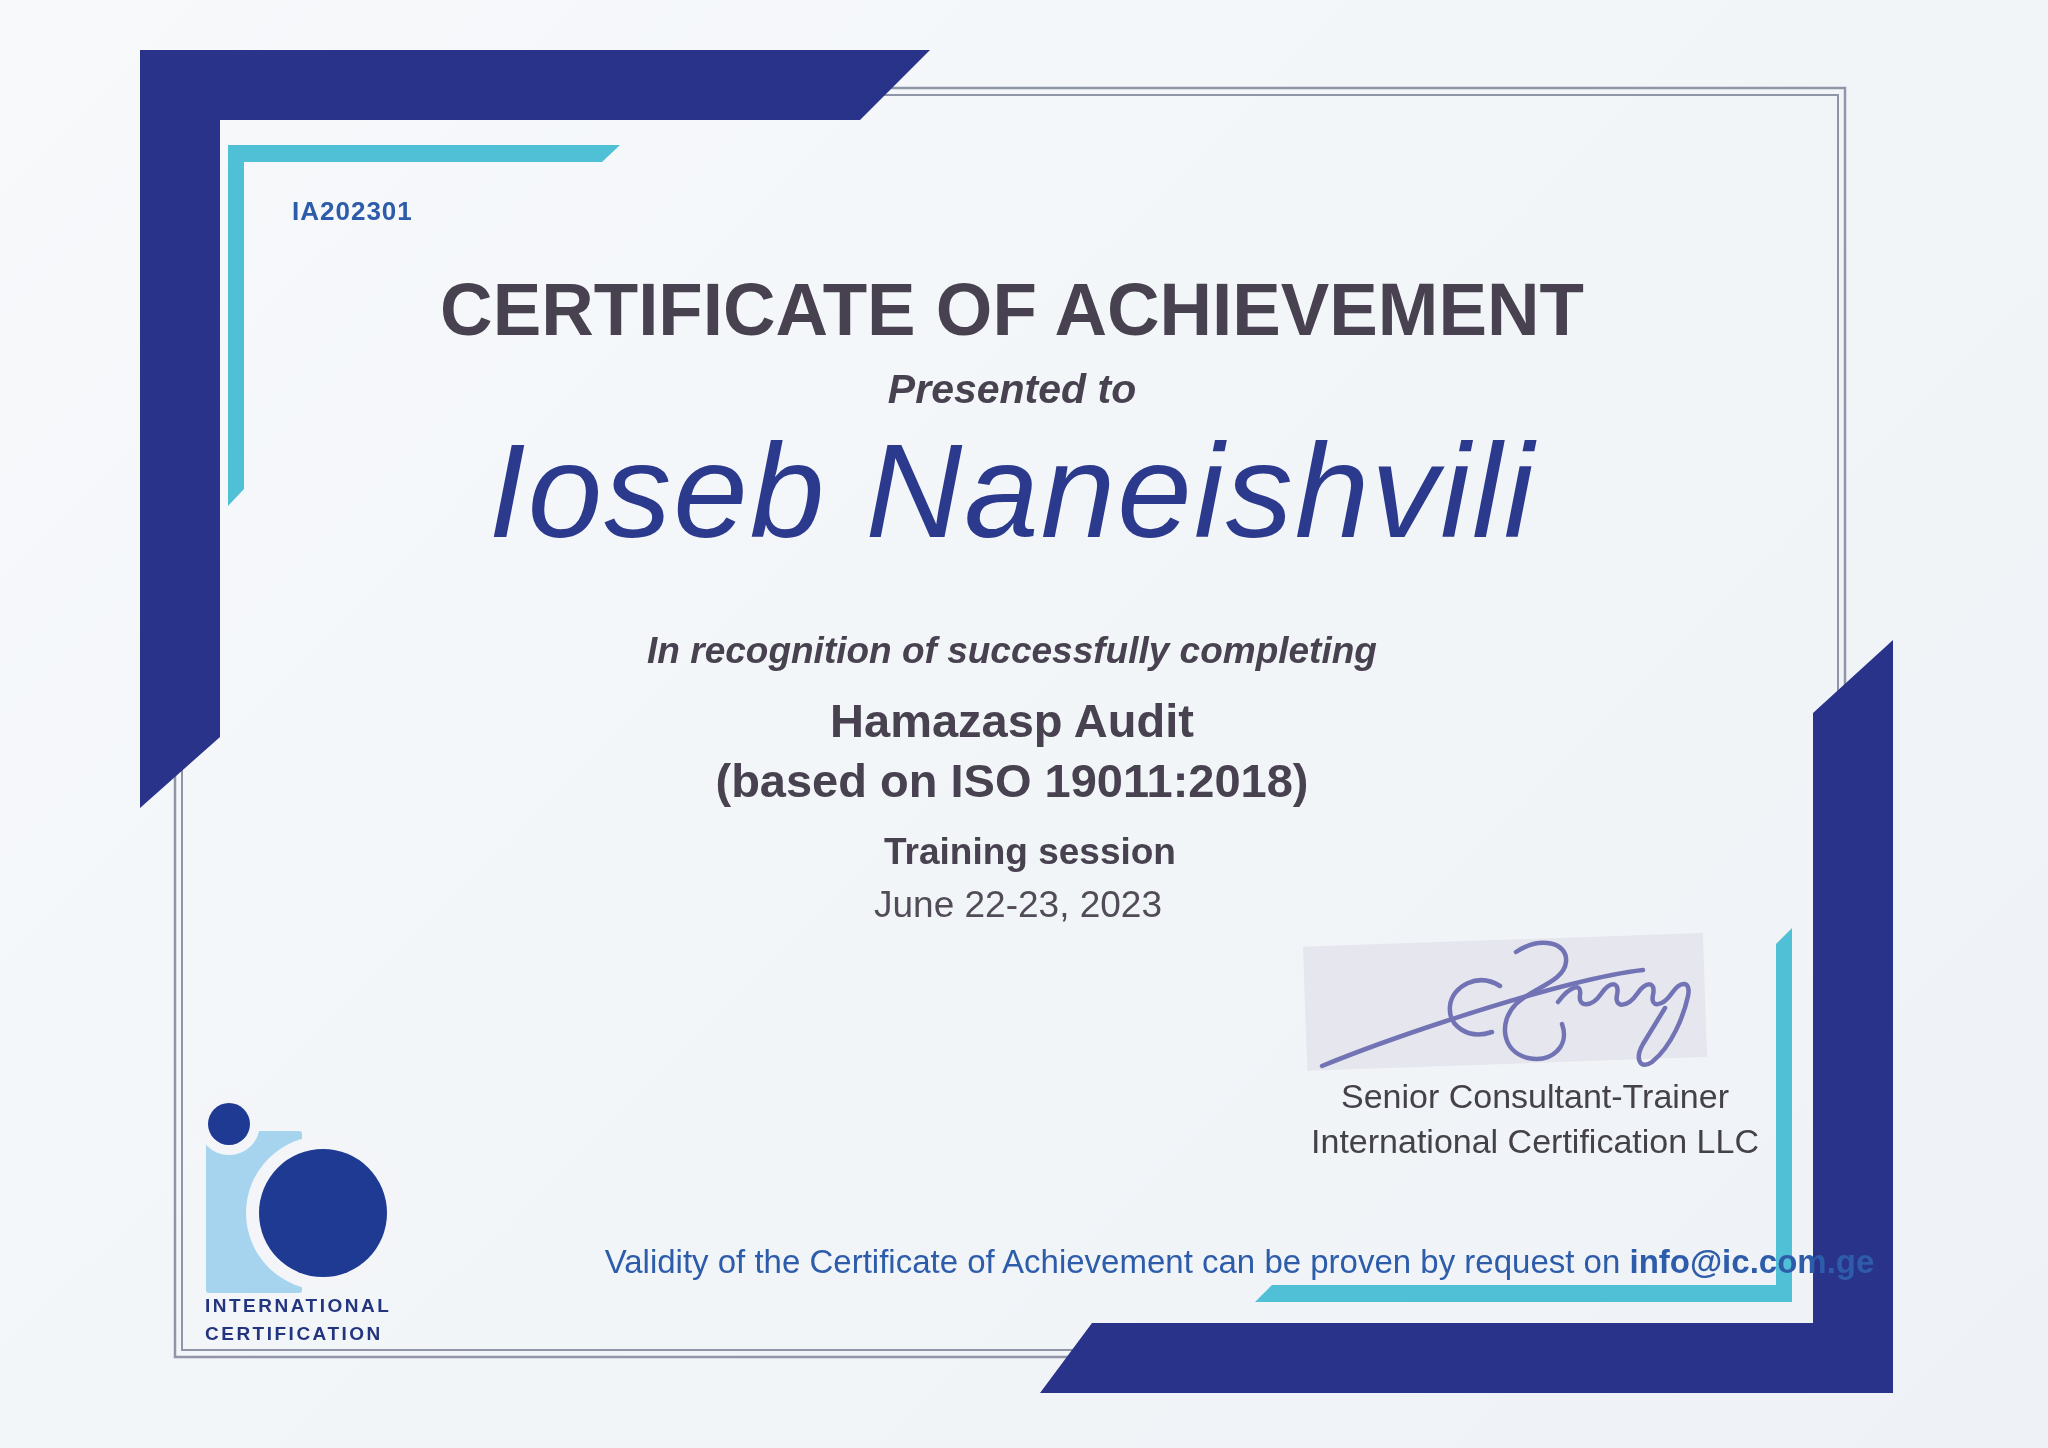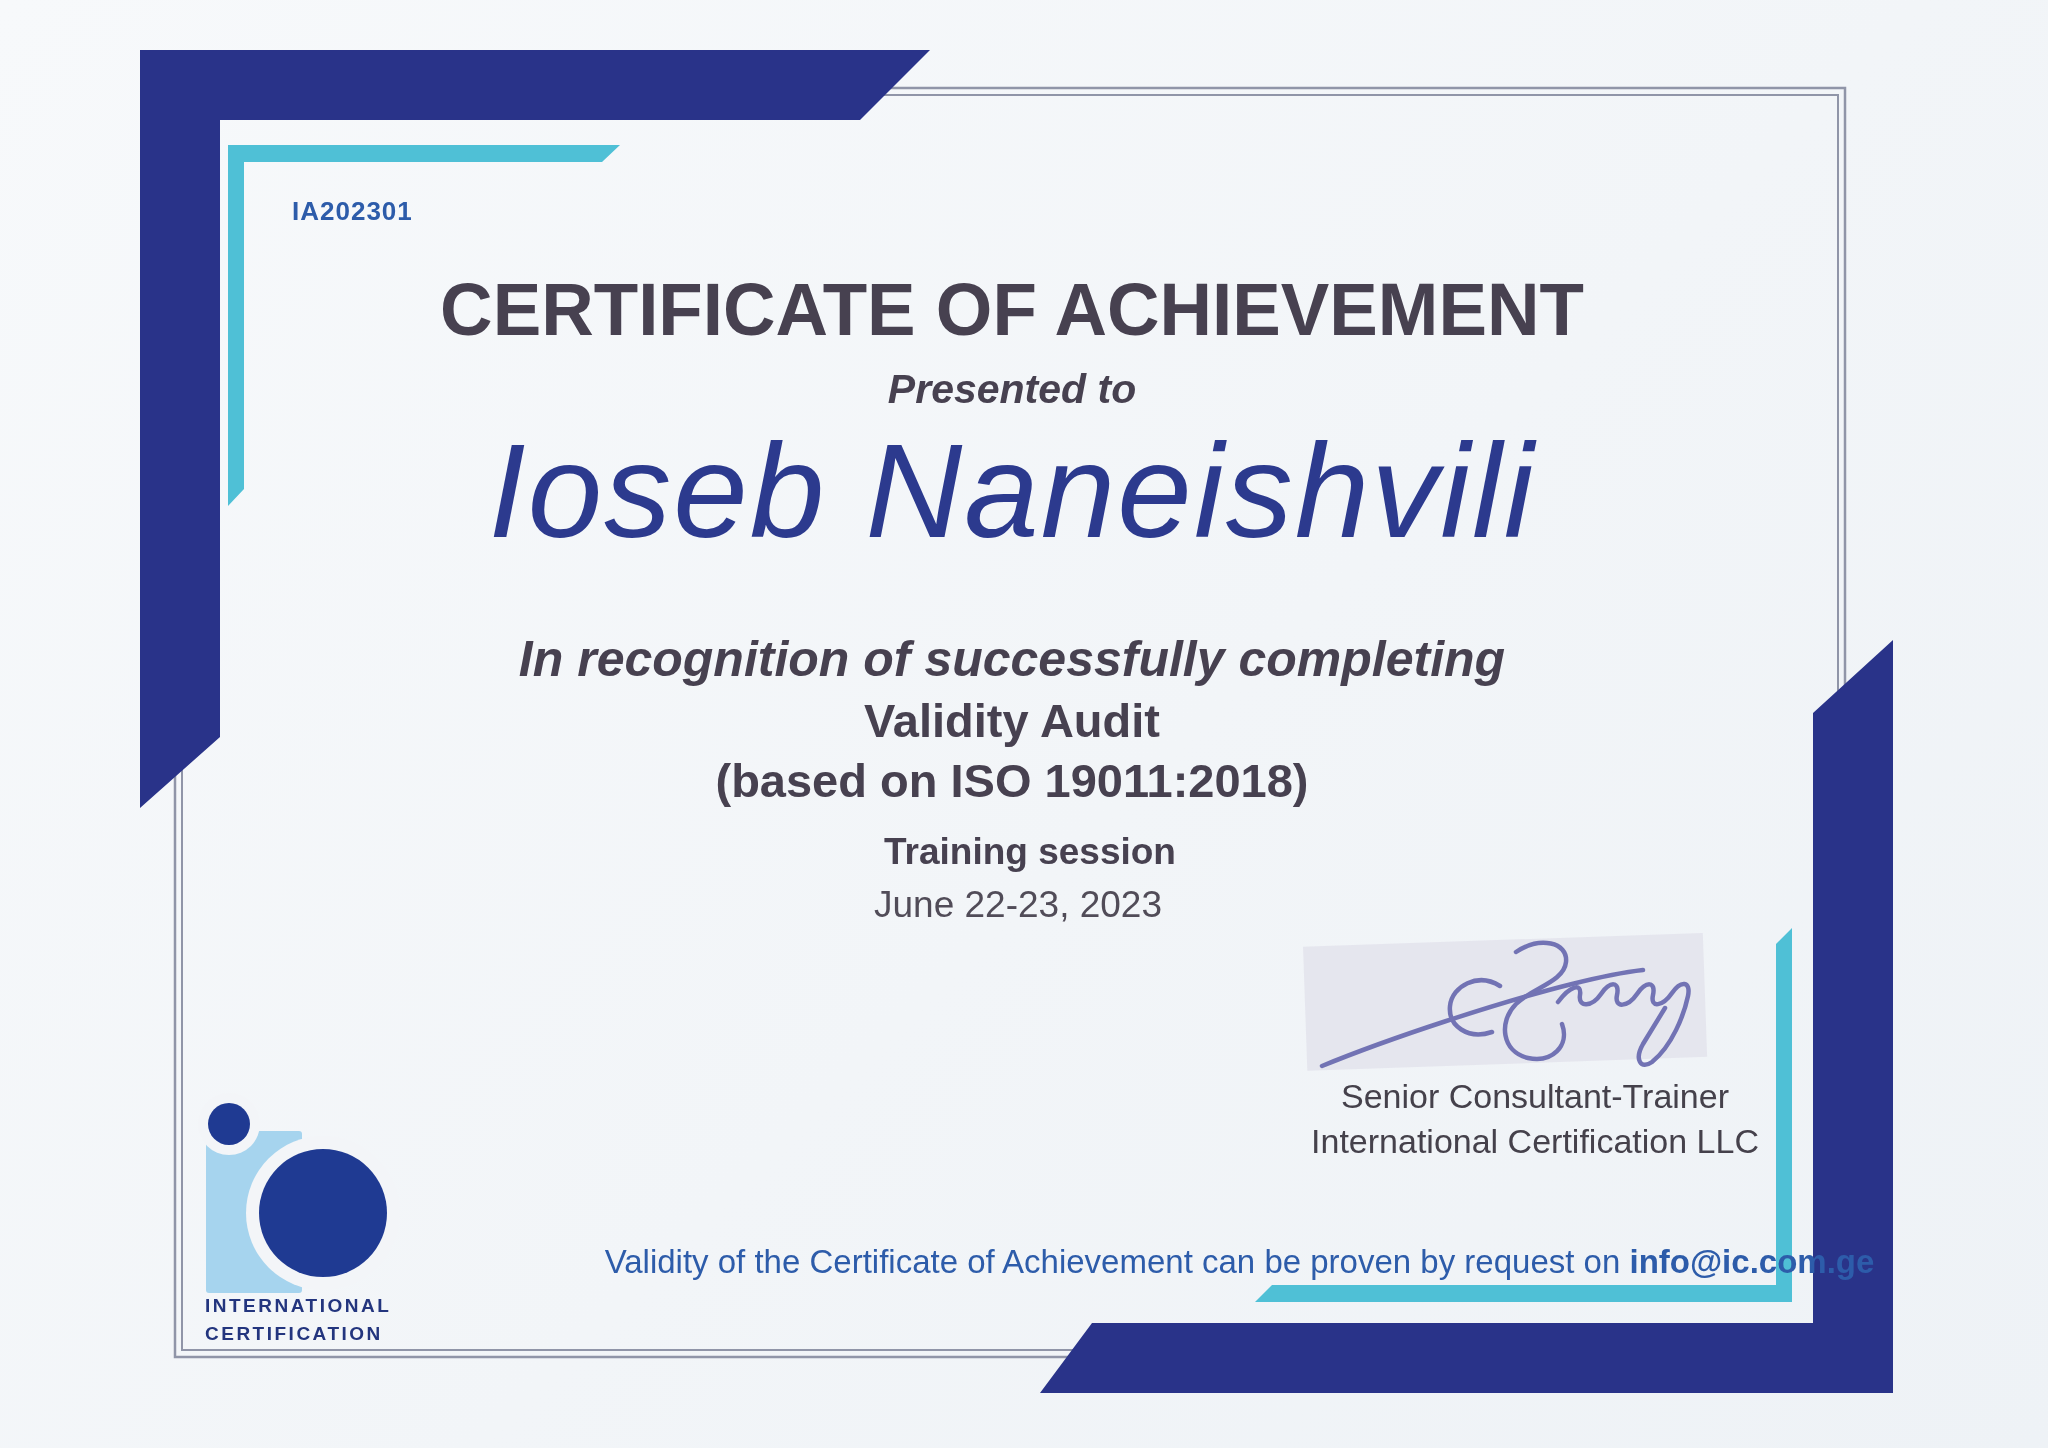--- a/index.html
+++ b/index.html
@@ -20,21 +20,21 @@
   .title{
     top:266px;font-size:75px;font-weight:bold;letter-spacing:0px;
     transform:scaleX(0.97);color:#474150;
   }
   .presented{top:366px;font-size:41px;font-weight:bold;font-style:italic;}
   .recipient{
     top:414px;
     font-family:Liberation Sans, sans-serif;
     font-style:italic;font-size:134px;color:#2c3a8e;letter-spacing:2px;
   }
-  .recognition{top:630px;font-size:50px;font-weight:bold;font-style:italic;}
+  .recognition{top:630px;font-size:37px;font-weight:bold;font-style:italic;}
   .course1{top:693px;font-size:47px;font-weight:bold;}
   .course2{top:753px;font-size:47px;font-weight:bold;}
   .session{top:831px;font-size:37px;font-weight:bold;padding-left:36px;}
   .dates{top:884px;font-size:37px;color:#514c58;padding-left:12px;}
   .sig-block{
     left:1300px;top:1074px;width:470px;text-align:center;color:#45414b;
   }
   .sig-name{font-size:39px;font-weight:bold;line-height:46px;}
   .sig-title{font-size:34px;line-height:45px;}
   .sig-org{font-size:34px;line-height:45px;}
@@ -93,21 +93,21 @@
   <div class="abs cert-number">IA202301</div>
 
   <div class="abs centercol title">CERTIFICATE OF ACHIEVEMENT</div>
 
   <div class="abs centercol presented">Presented to</div>
 
   <div class="abs centercol recipient">Ioseb Naneishvili</div>
 
   <div class="abs centercol recognition">In recognition of successfully completing</div>
 
-  <div class="abs centercol course1">Validity Audit</div>
+  <div class="abs centercol course1">Hamazasp Audit</div>
 
   <div class="abs centercol course2">(based on ISO 19011:2018)</div>
 
   <div class="abs centercol session">Training session</div>
 
   <div class="abs centercol dates">June 22-23, 2023</div>
 
   <div class="abs sig-block">
     <div class="sig-title">Senior Consultant-Trainer</div>
     <div class="sig-org">International Certification LLC</div>

